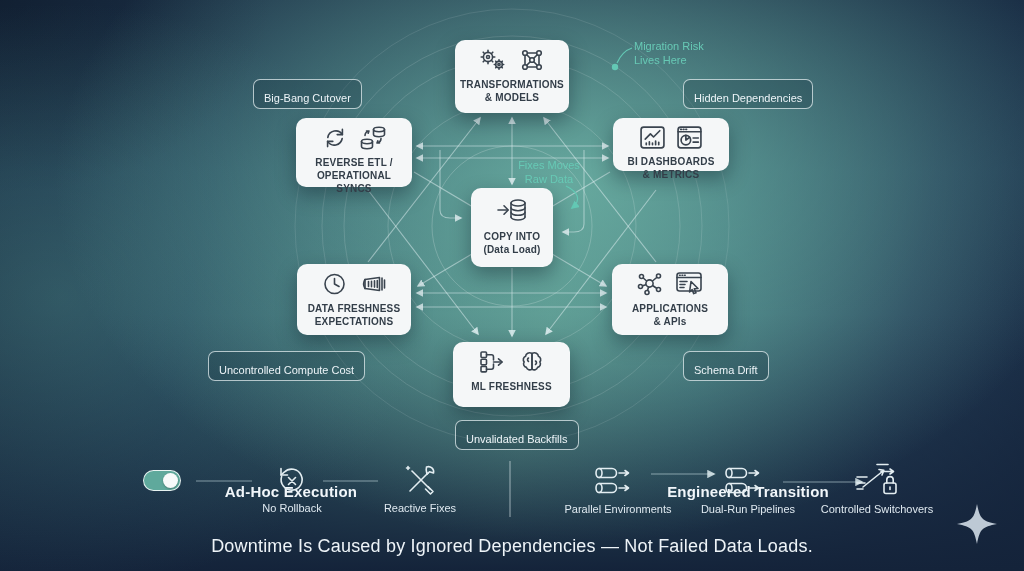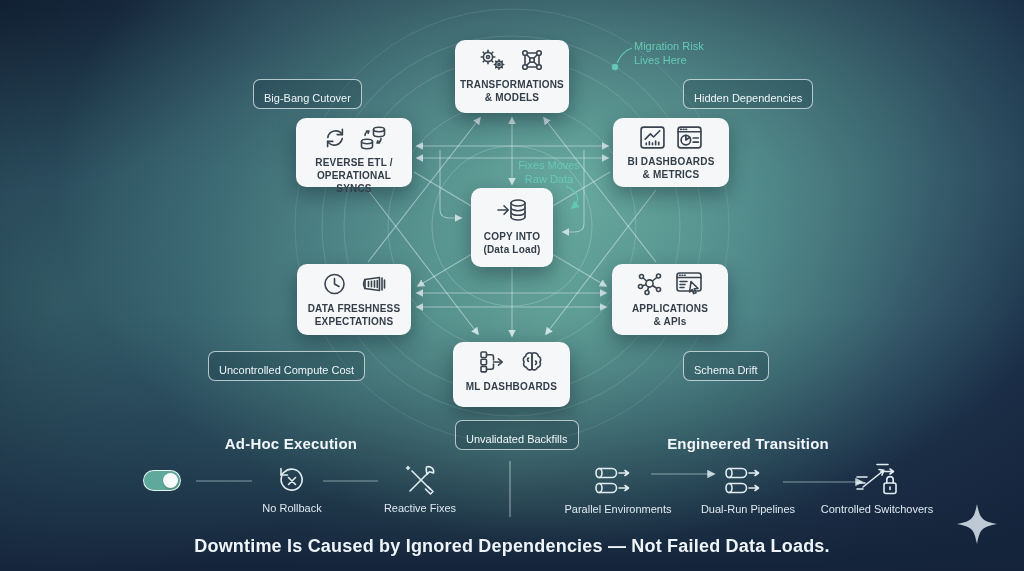--- a/index.html
+++ b/index.html
@@ -26,33 +26,33 @@
   .node-label{font-size:10px;font-weight:700;color:#333e49;text-align:center;
     white-space:pre-line;line-height:1.3;letter-spacing:.2px;}
   .pill{
     position:absolute;z-index:2;font-size:11px;color:#edf4f8;white-space:nowrap;
     padding:12px 10px 4px;border:1px solid rgba(240,248,250,.7);border-radius:7px;
     background:rgba(15,35,52,.22);
   }
   .teal-note{position:absolute;z-index:2;font-size:11px;font-weight:500;color:#67c9b5;
     white-space:pre-line;line-height:1.3;}
   .section-title{position:absolute;z-index:2;font-size:15px;font-weight:600;color:#f1f6fa;
-    text-align:center;letter-spacing:.2px;}
+    text-align:center;letter-spacing:.2px;margin-top:48px;}
   .mini-label{position:absolute;z-index:2;font-size:11px;color:#dfe9f0;text-align:center;}
   .bottom-icon{position:absolute;z-index:2;}
   .bottom-icon svg{stroke:#e3edf1;fill:none;stroke-width:1.6;stroke-linecap:round;stroke-linejoin:round;}
   #toggle{
     position:absolute;z-index:2;left:143px;top:470px;width:38px;height:21px;
     border-radius:11px;background:#5fa99c;border:1.5px solid rgba(246,251,251,.9);
     box-sizing:border-box;cursor:pointer;
   }
   #toggle .knob{position:absolute;right:2px;top:1.5px;width:15px;height:15px;border-radius:50%;
     background:#f7fafa;box-shadow:0 1px 2px rgba(0,0,0,.25);}
   #headline{position:absolute;z-index:2;left:0;right:0;top:536px;text-align:center;
-    font-size:18px;font-weight:700;color:#eef4f8;letter-spacing:.2px;}
+    font-size:18px;font-weight:400;color:#eef4f8;letter-spacing:.2px;}
   #sparkle{position:absolute;z-index:2;left:955px;top:502px;}
 </style>
 </head>
 <body>
 
 <div id="stage">
 
   <svg id="web" width="1024" height="571" viewBox="0 0 1024 571">
     <defs>
       <marker id="ah" viewBox="0 0 10 10" refX="8" refY="5" markerWidth="7" markerHeight="7" orient="auto-start-reverse">
@@ -141,21 +141,21 @@
         <ellipse cx="8" cy="16.5" rx="5.5" ry="2.2"></ellipse>
         <path d="M2.5 16.5 V21.5 A 5.5 2.2 0 0 0 13.5 21.5 V16.5"></path>
         <path d="M22 13.5 Q22 17 18 18 M18 18 L20.5 18 M18 18 L18.8 15.8"></path>
         <path d="M6 10.5 Q6 7 10 6 M10 6 L7.5 6 M10 6 L9.2 8.2"></path>
       </svg>
     </div>
     <div class="node-label">REVERSE ETL /
 OPERATIONAL SYNCS</div>
   </div>
 
-  <div class="node" style="left:613px;top:118px;width:116px;height:69px">
+  <div class="node" style="left:613px;top:118px;width:116px;height:53px">
     <div class="node-icons">
       <svg width="27" height="25" viewBox="0 0 26 24">
         <rect x="2" y="2" width="22" height="20" rx="2.5"></rect>
         <path d="M6 13.5 L11 8.5 L14 11.5 L20 5.5"></path>
         <path d="M7 19 V17.4 M10 19 V16.2 M13 19 V17.4 M16 19 V15.4 M19 19 V16.6"></path>
       </svg>
       <svg width="27" height="25" viewBox="0 0 26 24">
         <rect x="2" y="2" width="22" height="20" rx="2.5"></rect>
         <path d="M2 6.5 H24"></path>
         <path d="M4.5 4.2 H5.2 M7 4.2 H7.7 M9.5 4.2 H10.2"></path>
@@ -233,21 +233,21 @@
         <path d="M8.5 5.8 H13.5 Q15.5 5.8 15.5 8 V11 M8.5 20.2 H13.5 Q15.5 20.2 15.5 18 V15"></path>
         <path d="M15.5 13 H23.5"></path>
           <path d="M20.5 9.8 L24.2 13 L20.5 16.2"></path>
       </svg>
       <svg width="28" height="26" viewBox="0 0 28 26">
         <path d="M14 4.5 C10.8 2.8 7.8 4.6 7.6 7.2 C5.2 8.2 4.6 11 6.2 12.9 C4.8 14.9 5.8 17.8 8.4 18.4 C9 20.8 12 21.6 14 20.2 Z"></path>
         <path d="M14 4.5 C17.2 2.8 20.2 4.6 20.4 7.2 C22.8 8.2 23.4 11 21.8 12.9 C23.2 14.9 22.2 17.8 19.6 18.4 C19 20.8 16 21.6 14 20.2 Z"></path>
         <path d="M10.5 9 Q8.5 10.5 10.5 12.5 M17.5 12 Q19.5 13.5 17.5 15.5"></path>
       </svg>
     </div>
-    <div class="node-label">ML DASHBOARDS</div>
+    <div class="node-label">ML FRESHNESS</div>
   </div>
 
   <div class="pill" style="left:253px;top:79px">Big-Bang Cutover</div>
   <div class="pill" style="left:683px;top:79px">Hidden Dependencies</div>
   <div class="pill" style="left:208px;top:351px">Uncontrolled Compute Cost</div>
   <div class="pill" style="left:683px;top:351px">Schema Drift</div>
   <div class="pill" style="left:455px;top:420px">Unvalidated Backfills</div>
 
   <div class="teal-note" style="left:634px;top:39px;width:90px">Migration Risk
 Lives Here</div>

